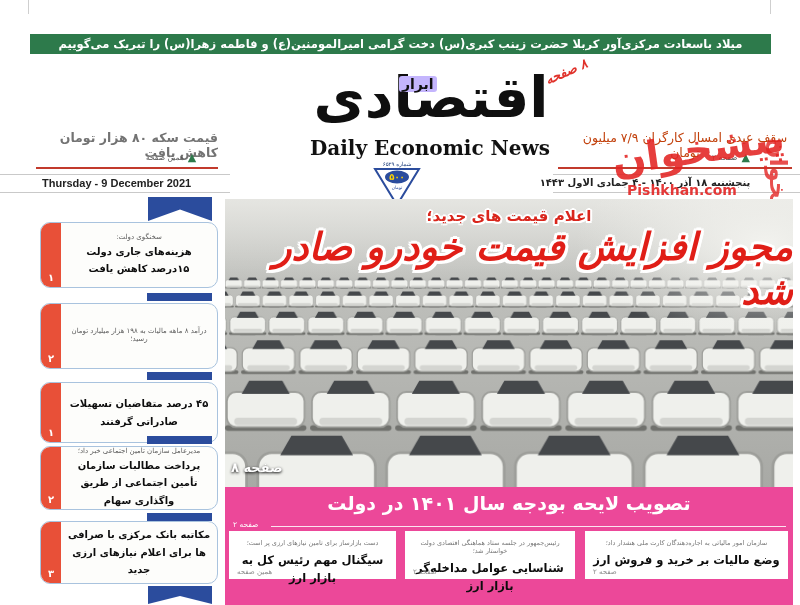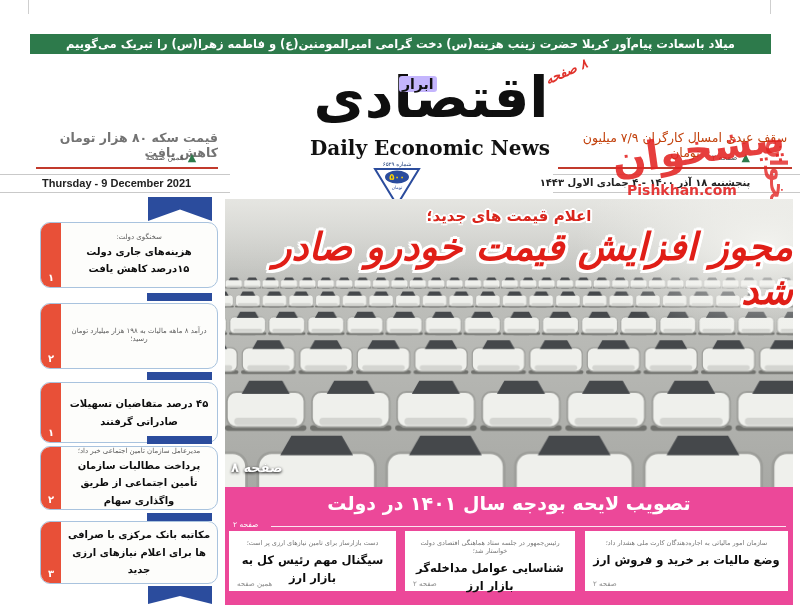--- a/index.html
+++ b/index.html
@@ -66,36 +66,36 @@
   .card-body{flex:1;display:flex;flex-direction:column;justify-content:center;align-items:center;
              padding:3px 6px;text-align:center;}
   .kicker{font-size:7px;color:#5a5a5a;margin-bottom:2px;}
   .card-head{font-size:10px;font-weight:bold;color:#0d0d0d;line-height:1.75;}
   
   .bottom{position:absolute;left:225px;top:487px;width:568px;height:118px;background:#ec4899;}
   .bottom-title{position:absolute;left:0;top:5px;width:100%;text-align:center;color:#fff;
                 font-size:19px;font-weight:bold;}
   .bottom-pageref{position:absolute;left:8px;top:33px;color:#fff;font-size:7.5px;}
   .bottom-line{position:absolute;left:46px;top:39px;width:515px;height:1px;background:rgba(255,255,255,.85);}
-  .bbox{position:absolute;top:44px;height:60px;background:#fff;box-sizing:border-box;
+  .bbox{position:absolute;top:44px;height:48px;background:#fff;box-sizing:border-box;
         padding:4px 6px 12px;text-align:center;}
   .bbox .kicker{font-size:6.5px;color:#777;margin-top:4px;}
   .bbox .bhead{font-size:11.5px;font-weight:bold;color:#0d0d0d;margin-top:4px;line-height:1.6;}
   .bfoot{position:absolute;left:8px;bottom:3px;font-size:7px;color:#888;}
   .edge{position:absolute;width:1px;background:#cfcfcf;}
 </style>
 </head>
 <body>
 
 <div id="page">
 
   <div class="edge" style="left:28px;top:0;height:14px;"></div>
   <div class="edge" style="left:770px;top:0;height:14px;"></div>
 
-  <div class="banner fa">میلاد باسعادت پیام‌آور کربلا حضرت زینب هزینه(س) دخت گرامی امیرالمومنین(ع) و فاطمه زهرا(س) را تبریک می‌گوییم</div>
+  <div class="banner fa">میلاد باسعادت مرکزی‌آور کربلا حضرت زینب کبری(س) دخت گرامی امیرالمومنین(ع) و فاطمه زهرا(س) را تبریک می‌گوییم</div>
 
   <div class="pages-note fa">۸ صفحه</div>
   <div class="title-main fa">اقتصادی</div>
   <div class="title-small fa">ابرار</div>
   <div class="subtitle">Daily Economic News</div>
 
   <svg class="badge" width="52" height="48" viewBox="0 0 52 48">
     <text x="26" y="7" font-size="5.5" text-anchor="middle" fill="#1a3b7a">شماره ۶۵۲۹</text>
     <polygon points="4,10 48,10 26,46" fill="#ffffff" stroke="#2b4c9d" stroke-width="2"></polygon>
     <ellipse cx="26" cy="18" rx="12" ry="6.5" fill="#2b4c9d"></ellipse>

